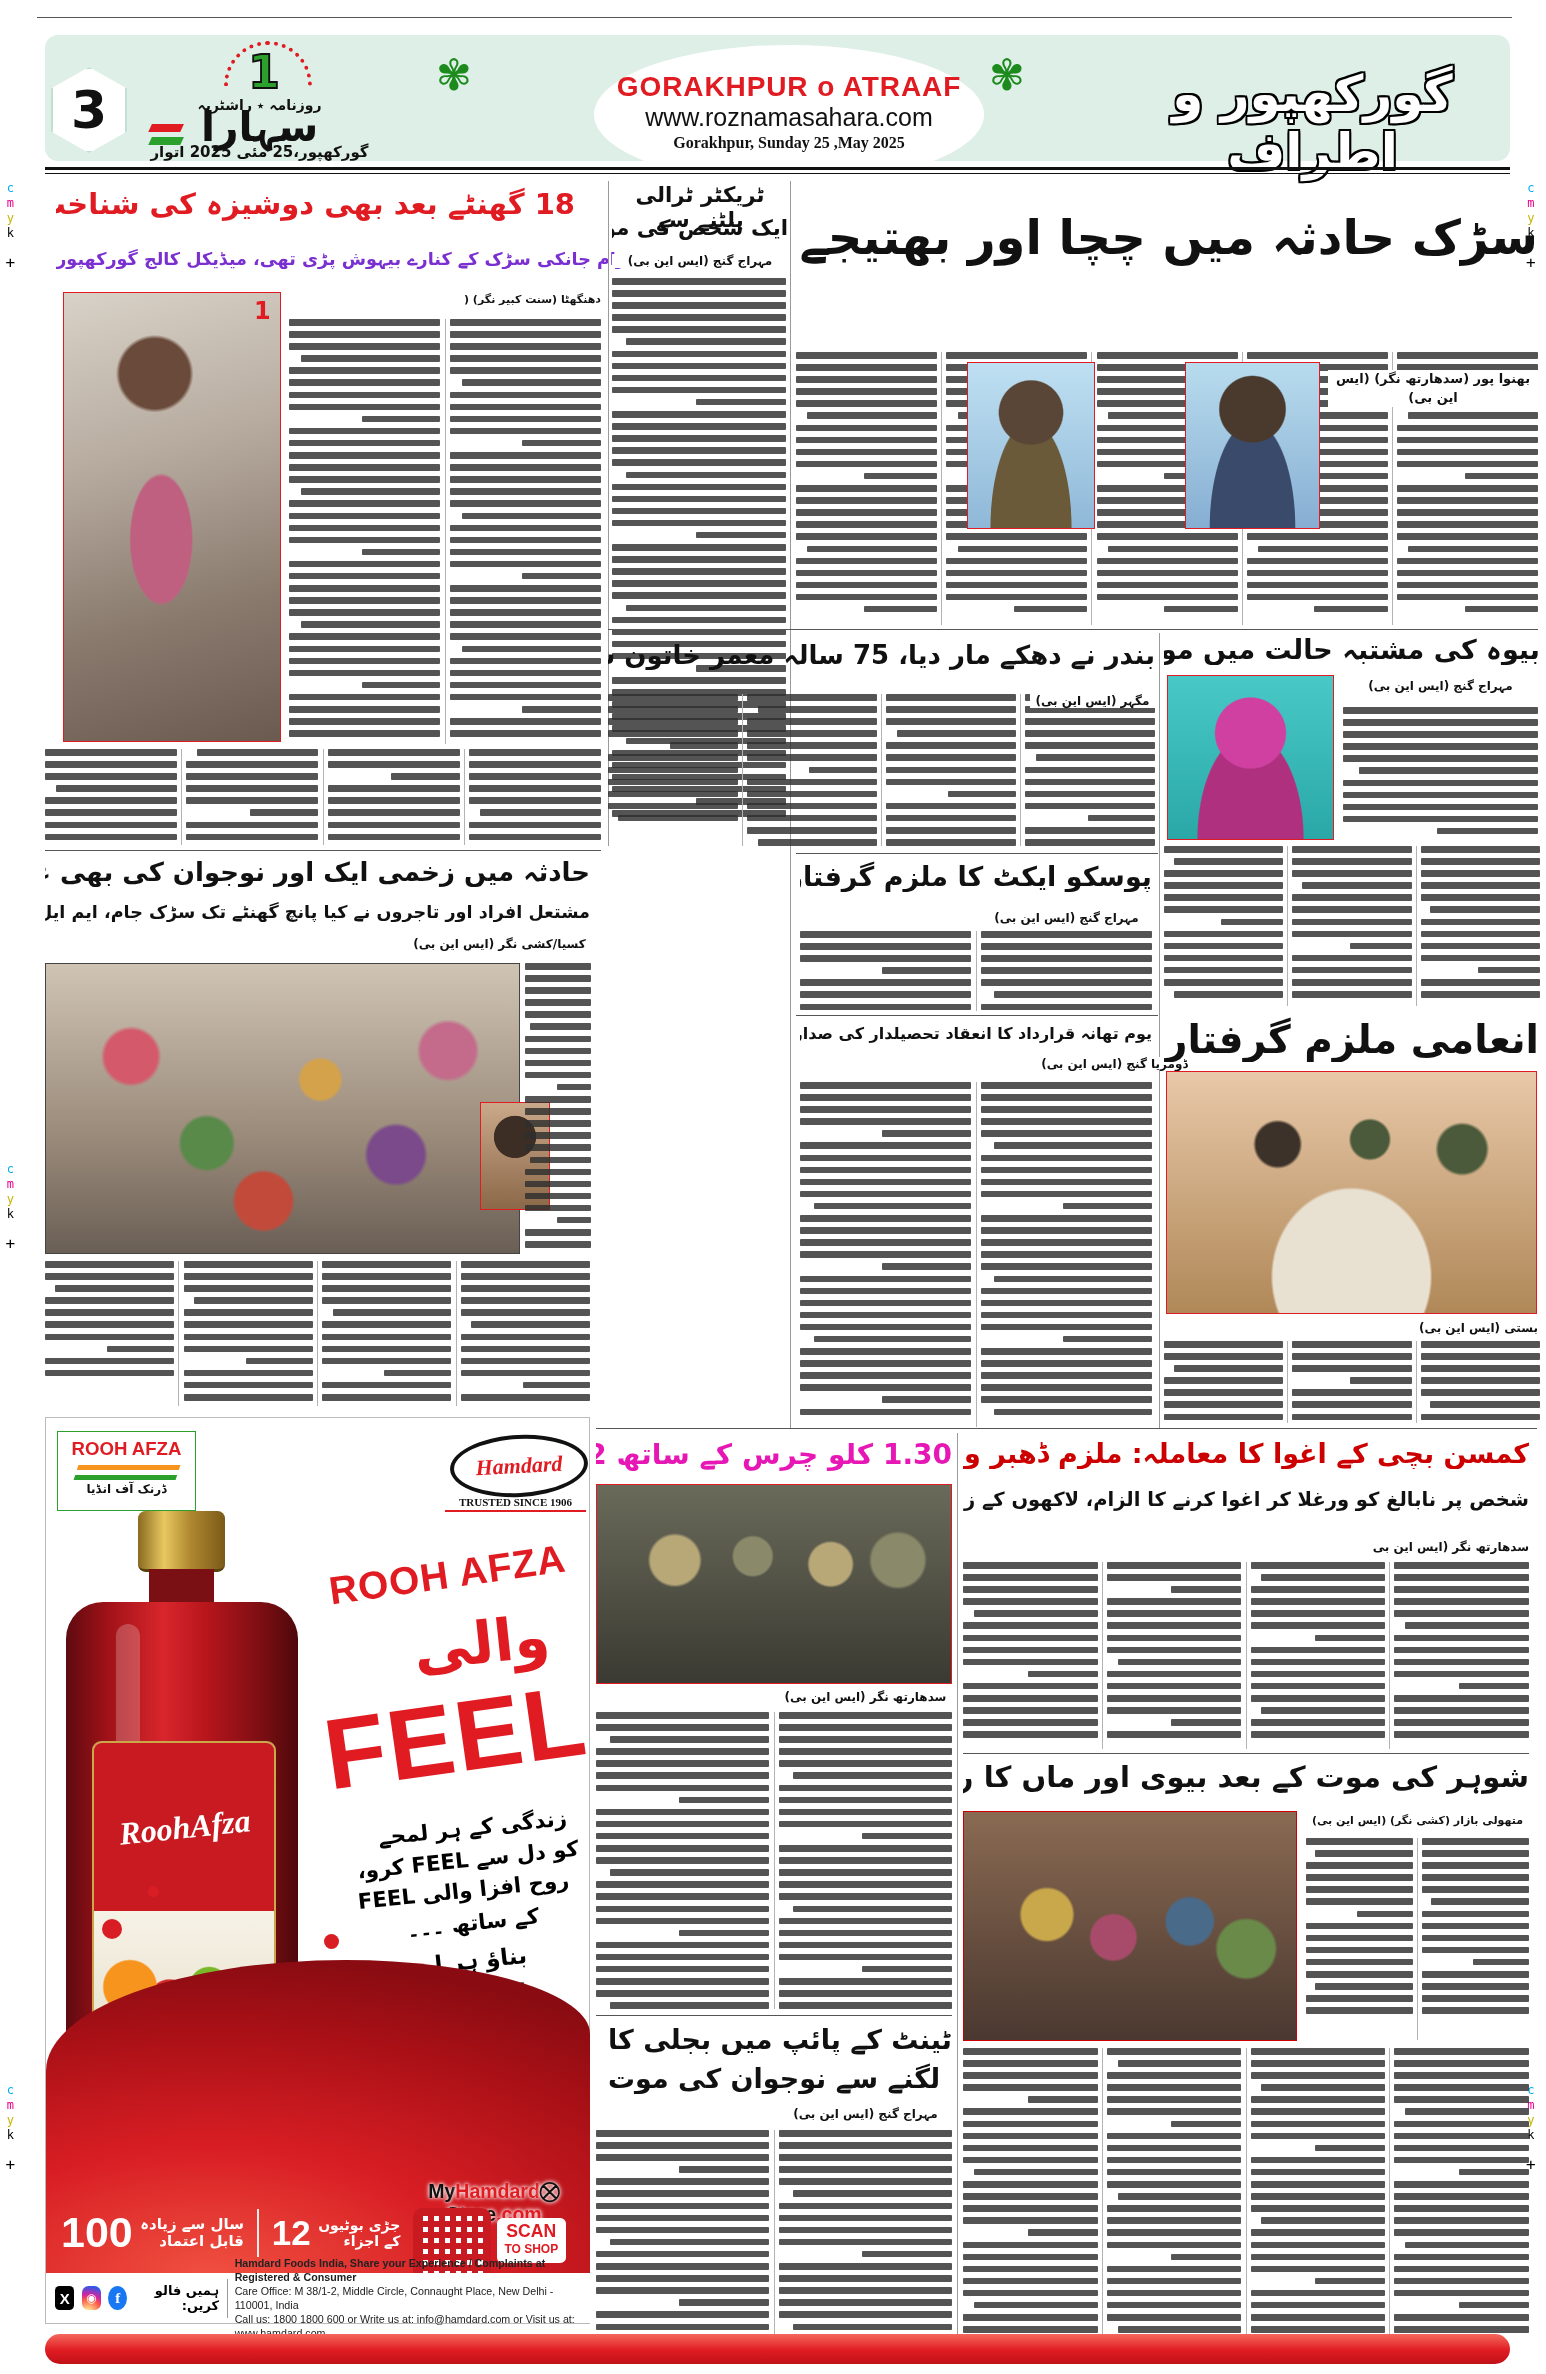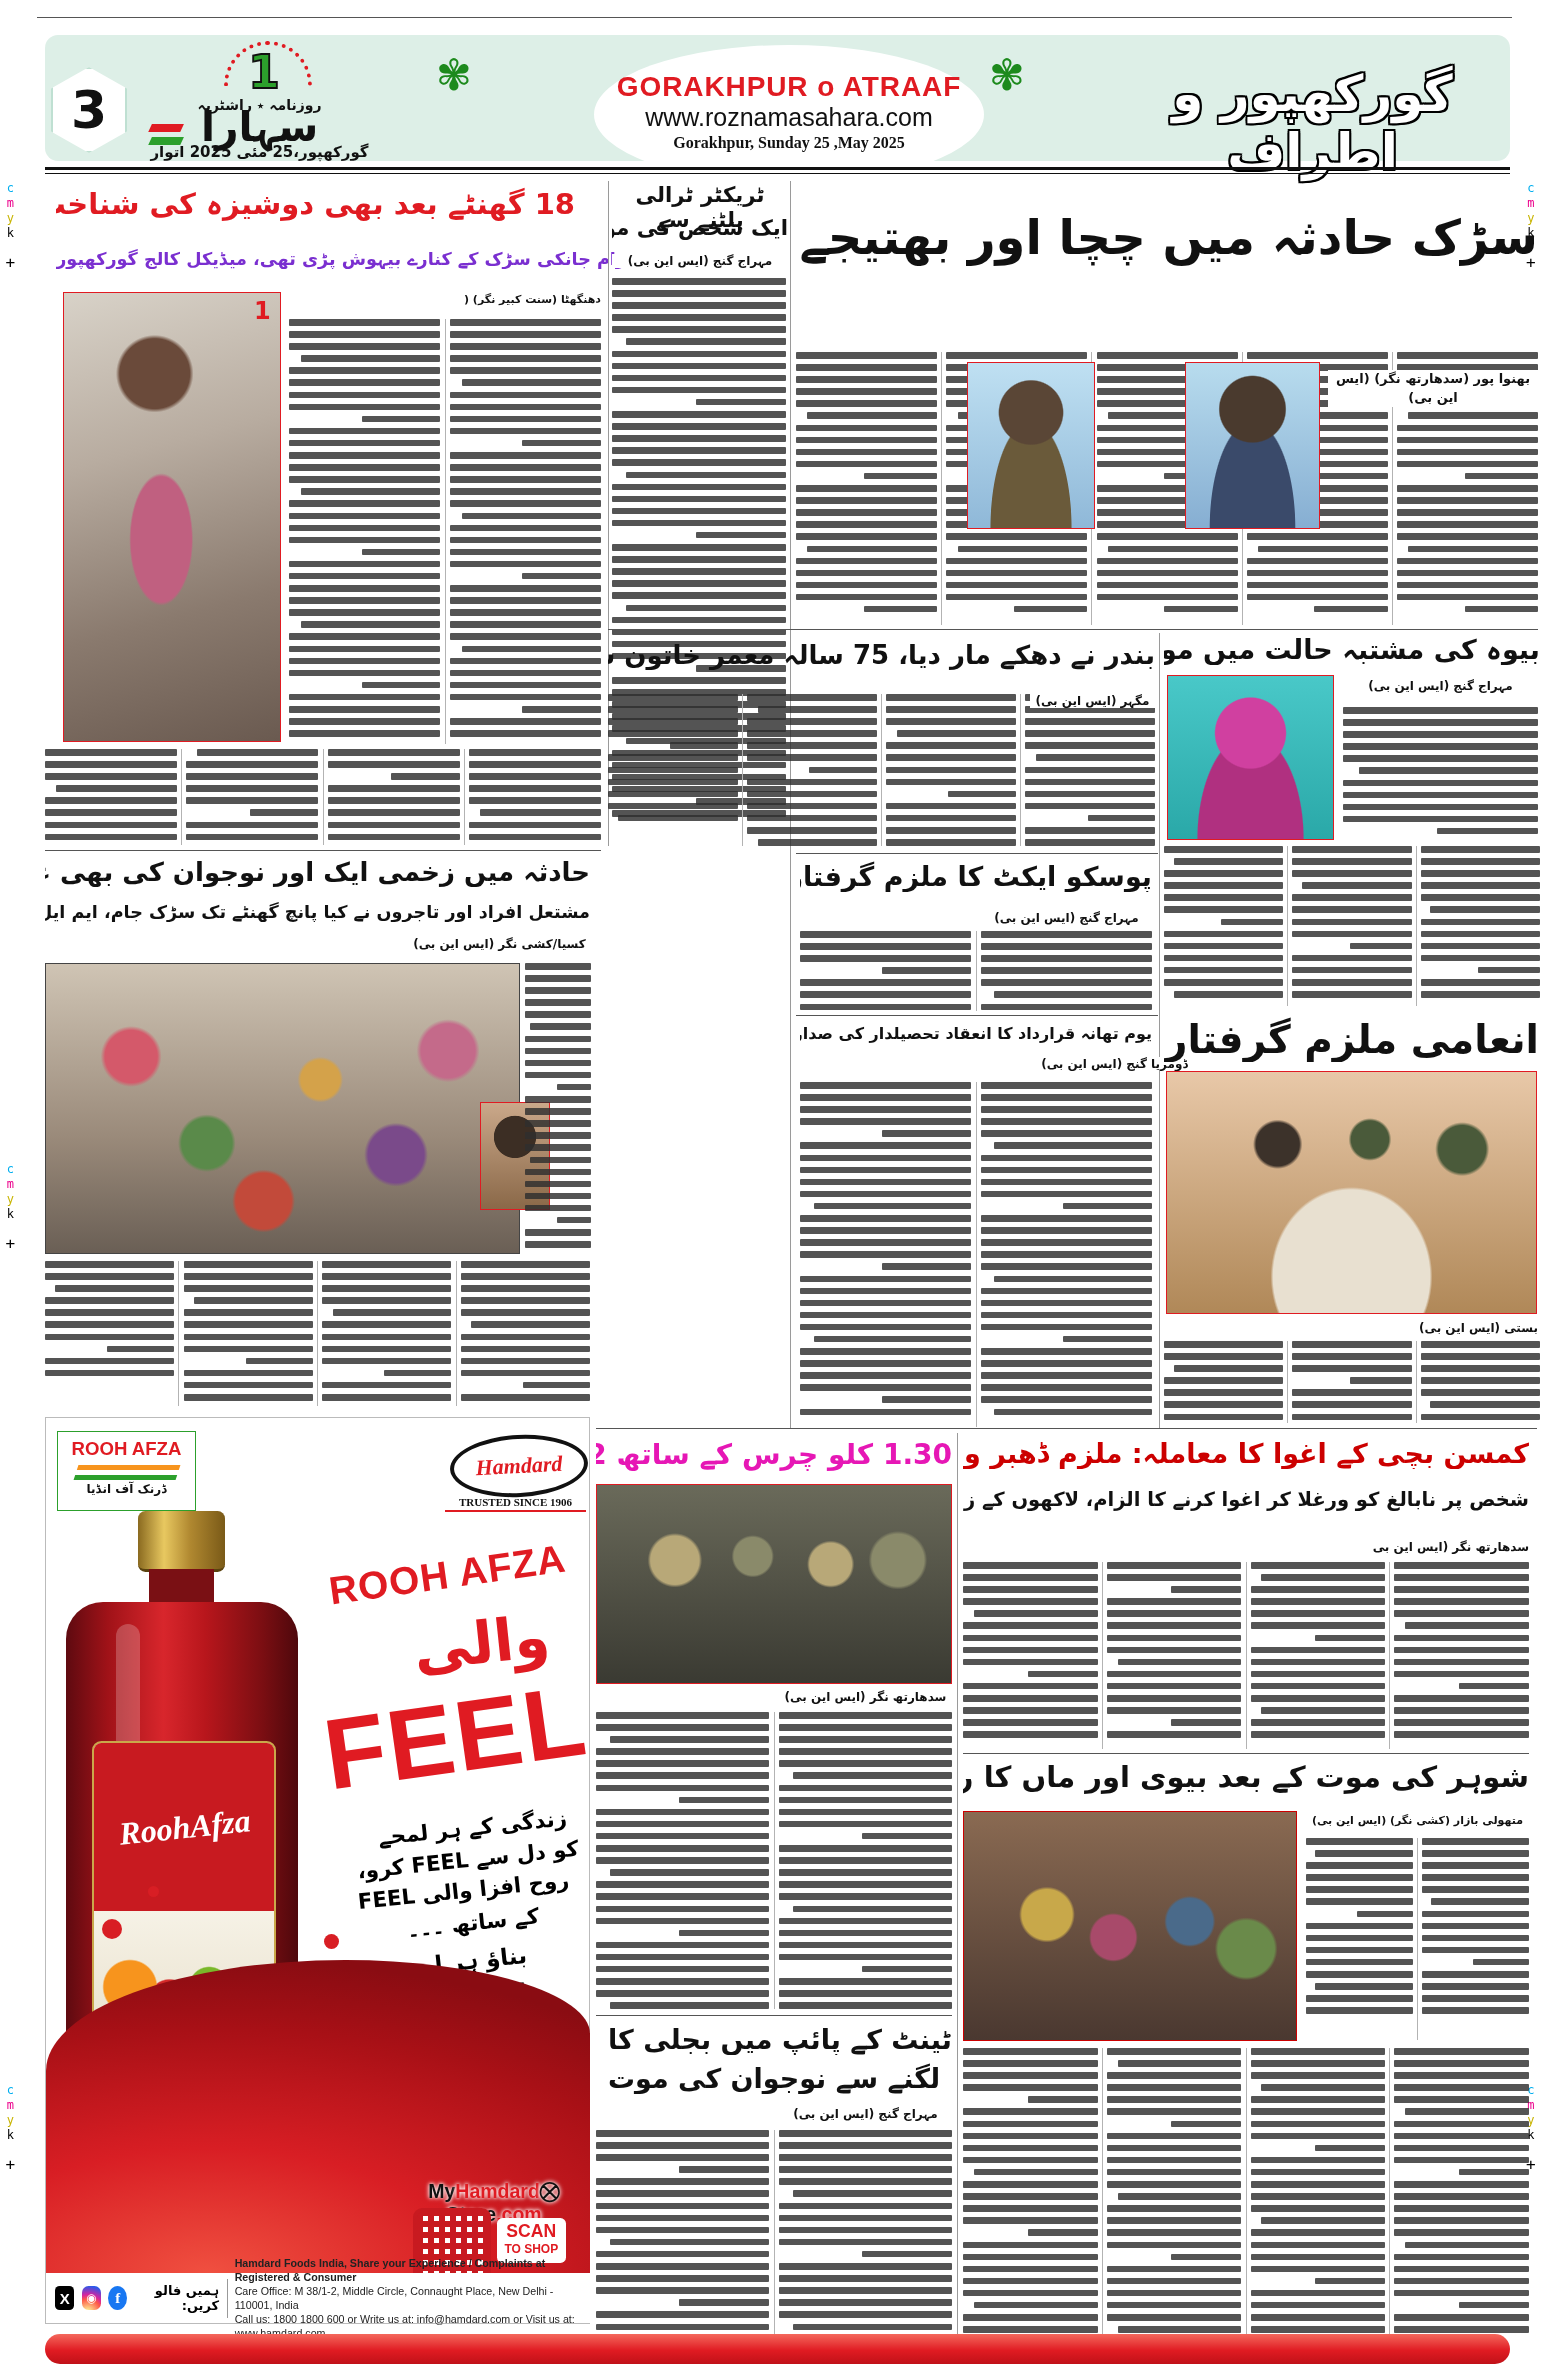--- a/index.html
+++ b/index.html
@@ -1092,20 +1092,37 @@
     <div style="position:absolute;left:334px;top:492px;width:186px;text-align:center;font-weight:bold;font-size:21.3px;transform:rotate(-6deg);direction:rtl;">کے ساتھ ۔۔۔</div>
     <div style="position:absolute;left:288px;top:531px;width:250px;text-align:center;font-weight:bold;font-size:23px;transform:rotate(-6deg);direction:rtl;">بناؤ ہر لمحہ ریفریشنگ</div>
     <div style="position:absolute;left:334px;top:566px;width:186px;text-align:center;font-weight:bold;font-size:23px;transform:rotate(-6deg);direction:rtl;">اور یادگار</div>
 
     <div style="position:absolute;left:0;top:542px;width:544px;height:314px;border-radius:55% 45% 0 0/111px 74px 0 0;
                 background:radial-gradient(120% 100% at 30% 100%, #f05040 0%, #d81e24 40%, #a81016 78%, #8a0c12 100%);"></div>
     <div style="position:absolute;left:56px;top:501px;width:20.4px;height:20.4px;border-radius:50%;background:#d81e24;"></div>
     <div style="position:absolute;left:102px;top:468px;width:11px;height:11px;border-radius:50%;background:#d81e24;"></div>
     <div style="position:absolute;left:278px;top:516px;width:15px;height:15px;border-radius:50%;background:#d81e24;"></div>
 
+    <div style="position:absolute;left:15px;top:790px;display:flex;align-items:center;gap:13px;direction:ltr;">
+      <div style="display:flex;align-items:center;gap:7.4px;">
+        <span class="splashtxt" style="font-size:43px;font-family:'Liberation Sans',sans-serif;">100</span>
+        <span style="display:flex;flex-direction:column;line-height:16.7px;direction:rtl;">
+          <span class="splashtxt" style="font-size:15px;">سال سے زیادہ</span>
+          <span class="splashtxt" style="font-size:15px;">قابل اعتماد</span>
+        </span>
+      </div>
+      <div style="width:1.9px;height:48px;background:#fff;opacity:.9;"></div>
+      <div style="display:flex;align-items:center;gap:7.4px;">
+        <span class="splashtxt" style="font-size:35px;font-family:'Liberation Sans',sans-serif;">12</span>
+        <span style="display:flex;flex-direction:column;line-height:16px;direction:rtl;">
+          <span class="splashtxt" style="font-size:14px;">جڑی بوٹیوں</span>
+          <span class="splashtxt" style="font-size:14px;">کے اجزاء</span>
+        </span>
+      </div>
+    </div>
 
     <div style="position:absolute;left:360px;top:762px;width:176px;text-align:center;font-weight:bold;font-size:19.5px;color:#111;font-family:'Liberation Sans',sans-serif;text-shadow:0 0 3.7px #fff,0 0 5.6px #fff;">
       <span>My</span><span style="color:#e01b22;">Hamdard</span><span style="color:#111;">⛒</span><br>
       <span>Store</span><span style="color:#e01b22;">.com</span>
     </div>
     <div class="qr" style="position:absolute;left:367px;top:790px;width:70px;height:70px;"></div>
     <div style="position:absolute;left:451px;top:800px;text-align:center;font-family:'Liberation Sans',sans-serif;font-weight:bold;color:#e01b22;background:#fff;border-radius:5.6px;padding:3.7px 7.4px;line-height:18.6px;">
       <span style="font-size:17.6px;display:block;">SCAN</span>
       <span style="font-size:12px;display:block;">TO SHOP</span>
     </div>

